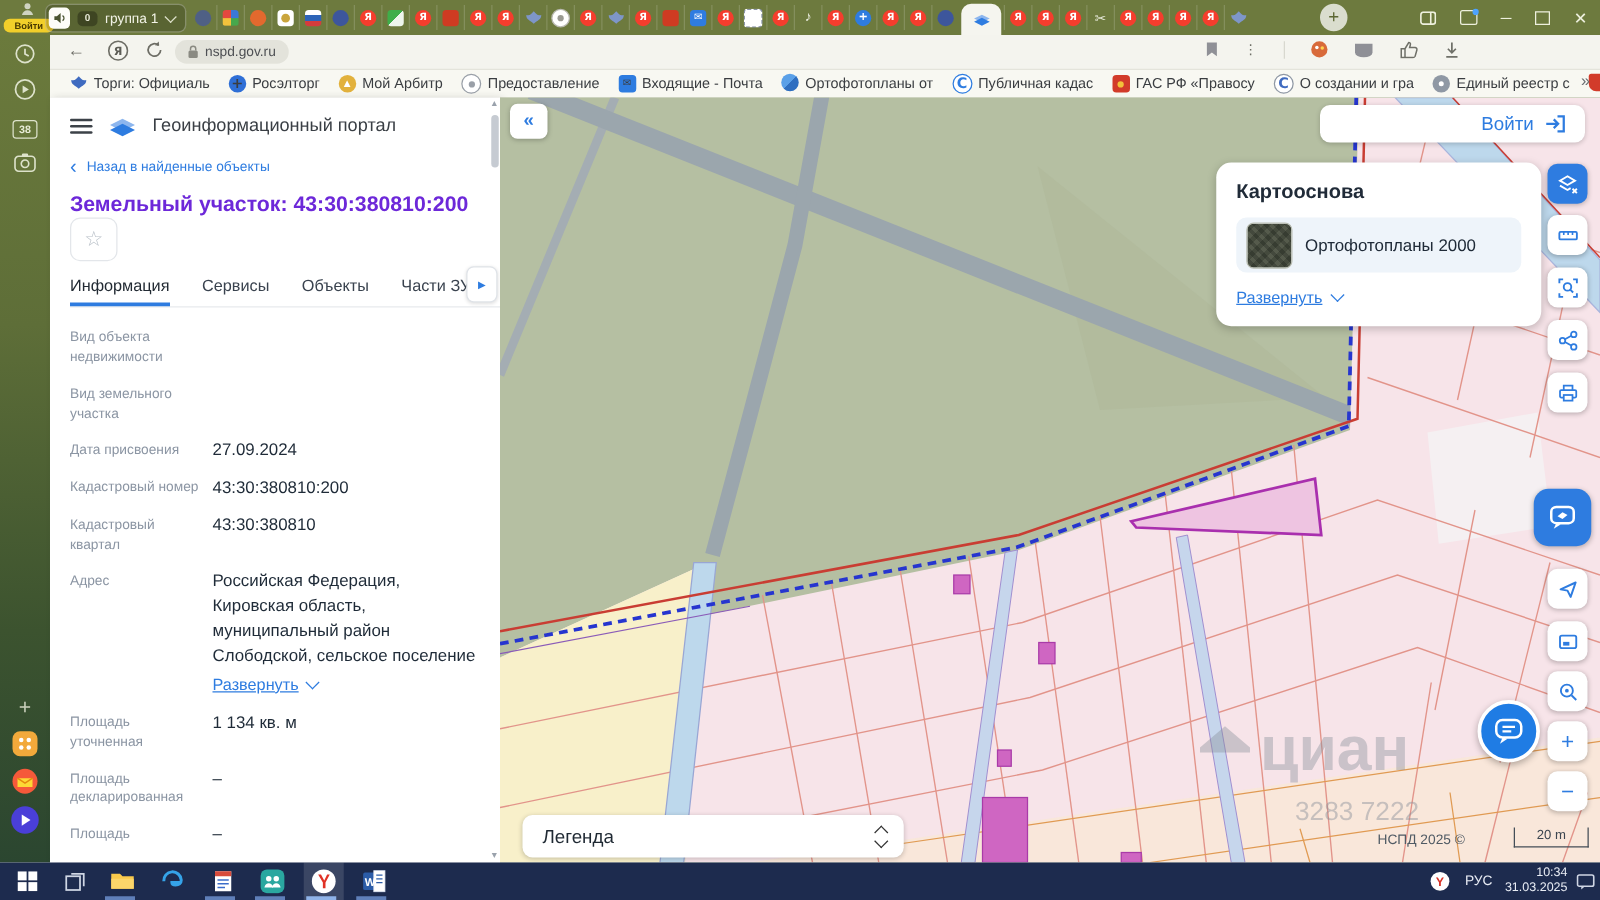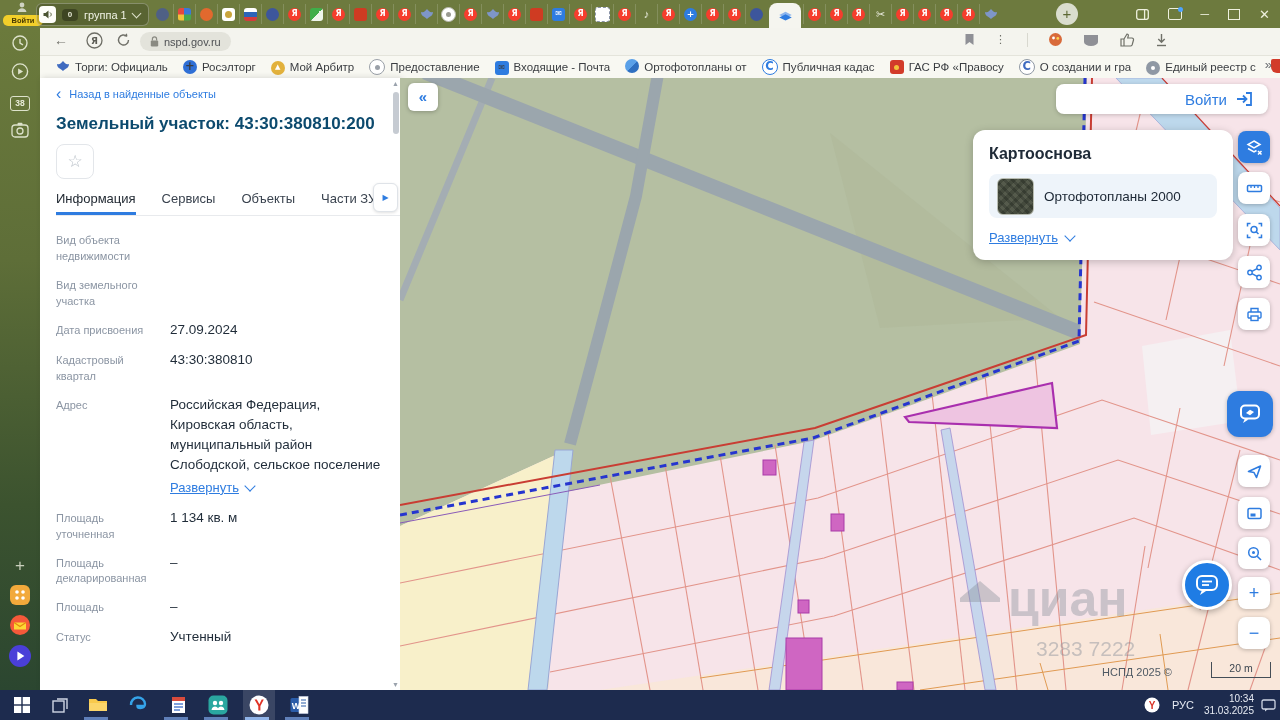--- a/index.html
+++ b/index.html
@@ -62,21 +62,21 @@
   
   .panel{position:absolute;left:40px;top:78px;width:360px;height:612px;background:#fff;box-shadow:2px 0 6px rgba(40,40,40,.18);}
   .pcontent{padding:8px 12px 0 16px;}
   .phead{display:flex;align-items:center;gap:12px;height:30px;margin-bottom:10px;}
   .burger{display:flex;flex-direction:column;gap:3px;width:18px;}
   .burger i{height:2px;background:#3c4248;border-radius:1px;}
   .apptitle{font-size:14.5px;color:#3a3f45;}
   .backrow{display:flex;align-items:center;gap:8px;margin-bottom:12px;color:#2e7ce0;}
   .backrow .bk{font-size:16px;line-height:1;}
   .backrow span{font-size:11px;}
-  .ptitle{font-size:17px;font-weight:700;color:#0c4a6e;margin-bottom:10px;}
+  .ptitle{font-size:17px;font-weight:700;color:#6d28d9;}
   .starbtn{width:36px;height:33px;border:1px solid #e3e6ea;border-radius:8px;display:flex;align-items:center;
     justify-content:center;color:#b9c0c8;font-size:17px;margin-bottom:6px;}
   .ptabs{position:relative;display:flex;gap:26px;border-bottom:1px solid #e8eaed;height:30px;margin-right:-12px;}
   .ptab{font-size:13px;color:#3a434f;line-height:27px;white-space:nowrap;}
   .ptab.act{color:#222a33;border-bottom:3px solid #2e7ce0;}
   .ptabmore{position:absolute;right:2px;top:-2px;width:23px;height:27px;background:#fff;border:1px solid #dfe3e8;
     border-radius:6px;display:flex;align-items:center;justify-content:center;color:#2e7ce0;font-size:8px;box-shadow:0 1px 3px rgba(0,0,0,.12);}
   .fields{margin-top:14px;}
   .frow{display:flex;gap:6px;margin-bottom:10px;}
   .flabel{width:108px;flex:none;font-size:11px;line-height:1.45;color:#8b95a3;padding-top:3px;}
@@ -420,20 +420,32 @@
         <path d="M5 8.5l6 4 6-4" fill="none" stroke="#e4890f" stroke-width="1.2"></path>
       </svg>
     <svg class="lb-ic" style="top:616px" width="24" height="24" viewBox="0 0 24 24">
         <circle cx="12" cy="12" r="11" fill="#4a3fd8"></circle>
         <path d="M9.4 7.5l7 4.5-7 4.5Z" fill="#fff"></path>
       </svg>
   </div>
 
   <div class="panel">
     <div class="pcontent">
+      <div class="phead">
+        <span class="burger">
+            <i></i>
+            <i></i>
+            <i></i>
+          </span>
+        <svg width="24" height="20" viewBox="0 0 24 20">
+            <path d="M2 9 12 4l10 5-10 5Z" fill="#8db6ee"></path>
+            <path d="M2 13 12 8l10 5-10 5Z" fill="#2e7ce0"></path>
+          </svg>
+        <span class="apptitle">Геоинформационный портал</span>
+      </div>
       <div class="backrow">
         <span class="bk">‹</span>
         <span>Назад в найденные объекты</span>
       </div>
       <div class="ptitle">Земельный участок: 43:30:380810:200</div>
       <div class="starbtn">☆</div>
       <div class="ptabs" id="ptabs">
           <div class="ptab act">Информация</div>
           <div class="ptab">Сервисы</div>
           <div class="ptab">Объекты</div>
@@ -444,20 +456,24 @@
       <div class="fields" id="fields">
           <div class="frow">
             <div class="flabel">Вид объекта недвижимости</div>
           </div>
           <div class="frow">
             <div class="flabel">Вид земельного участка</div>
           </div>
           <div class="frow">
             <div class="flabel">Дата присвоения</div>
             <div class="fvalue">27.09.2024</div>
+          </div>
+          <div class="frow">
+            <div class="flabel">Кадастровый номер</div>
+            <div class="fvalue">43:30:380810:200</div>
           </div>
           <div class="frow">
             <div class="flabel">Кадастровый квартал</div>
             <div class="fvalue">43:30:380810</div>
           </div>
           <div class="frow">
             <div class="flabel">Адрес</div>
             <div class="fvalue">Российская Федерация, Кировская область, муниципальный район Слободской, сельское поселение<br><span class="flink">
                 <span>Развернуть</span>
                 <i class="chev-d"></i>
@@ -645,20 +661,27 @@
 
     <div class="chatfab">
       <svg width="24" height="22" viewBox="0 0 24 22">
           <rect x="2" y="2" width="20" height="14" rx="5" fill="none" stroke="#fff" stroke-width="2"></rect>
           <path d="M7 16l-2 5 6-4" fill="#fff"></path>
           <line x1="7" y1="7.5" x2="17" y2="7.5" stroke="#fff" stroke-width="1.8"></line>
           <line x1="7" y1="11" x2="14" y2="11" stroke="#fff" stroke-width="1.8"></line>
         </svg>
     </div>
 
+    <div class="legendbar">
+      <span>Легенда</span>
+      <span class="sortchev">
+          <i class="sc-u"></i>
+          <i class="sc-d"></i>
+        </span>
+    </div>
 
     <div class="attrib">НСПД 2025 ©</div>
     <div class="scalebox">20 m</div>
   </div>
 
   <div class="taskbar">
     <div class="tb-active"></div>
     <span class="tb-ic" style="left:10px">
       <svg width="16" height="16" viewBox="0 0 16 16">
           <rect x="0" y="0" width="7.3" height="7.3" fill="#fff"></rect>

